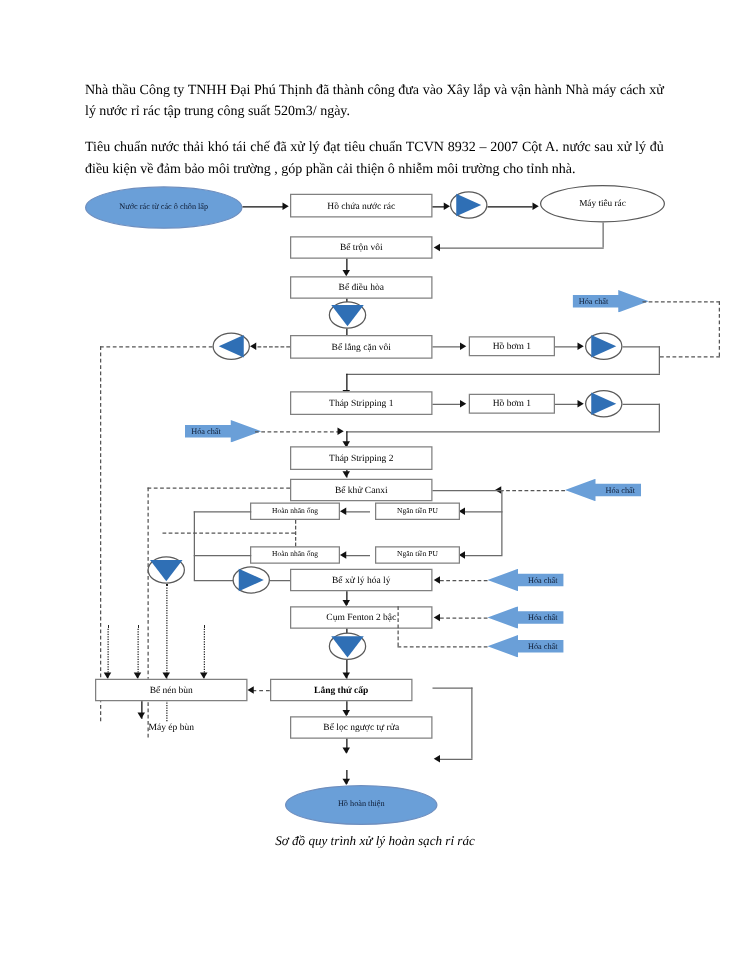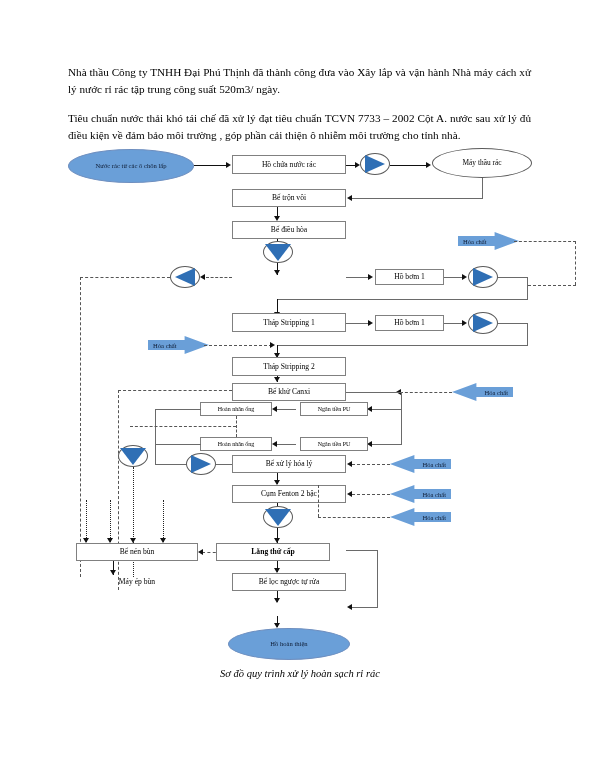--- a/index.html
+++ b/index.html
@@ -110,39 +110,39 @@
   .ah-d{border-left:3px solid transparent;border-right:3px solid transparent;border-top:5px solid #111;}
 
   .plain{position:absolute;font-family:"Liberation Serif", serif;font-size:7.6px;color:#000;}
 </style>
 </head>
 <body>
 
 <div class="page">
 
   <div class="para" id="para1">Nhà thầu Công ty TNHH Đại Phú Thịnh đã thành công đưa vào Xây lắp và vận hành Nhà máy cách xử lý nước rỉ rác tập trung công suất 520m3/ ngày.</div>
-  <div class="para" id="para2">Tiêu chuẩn nước thải khó tái chế đã xử lý đạt tiêu chuẩn TCVN 7733 – 2002 Cột A. nước sau xử lý đủ điều kiện về đảm bảo môi trường , góp phần cải thiện ô nhiễm môi trường cho tỉnh nhà.</div>
+  <div class="para" id="para2">Tiêu chuẩn nước thải khó tái chế đã xử lý đạt tiêu chuẩn TCVN 8932 – 2007 Cột A. nước sau xử lý đủ điều kiện về đảm bảo môi trường , góp phần cải thiện ô nhiễm môi trường cho tỉnh nhà.</div>
 
   <div id="diagram">
 
     <div class="ell" style="left:68px;top:9px;width:126px;height:34px;">
       <span>Nước rác từ các ô chôn lấp</span>
     </div>
 
     <div class="box" style="left:232px;top:15px;width:114px;height:19px;">
       <span>Hồ chứa nước rác</span>
     </div>
 
     <div class="sym" style="left:360px;top:13px;">
       <div class="disc"></div>
         <div class="tri tri-r"></div>
     </div>
 
     <div class="ell white" style="left:432px;top:8px;width:100px;height:30px;">
-      <span>Máy thầu rác</span>
+      <span>Máy tiêu rác</span>
     </div>
 
     <div class="ln lnH dk" style="left:194px;top:25px;width:33px;"></div>
     <div class="ah ah-r" style="left:226px;top:22px;"></div>
     <div class="ln lnH dk" style="left:346px;top:25px;width:11px;"></div>
     <div class="ah ah-r" style="left:355px;top:22px;"></div>
     <div class="ln lnH dk" style="left:390px;top:25px;width:36px;"></div>
     <div class="ah ah-r" style="left:426px;top:22px;"></div>
 
     <div class="ln lnV" style="left:482px;top:38px;height:20px;"></div>
@@ -168,20 +168,23 @@
     <div class="ln lnV dk" style="left:277px;top:123px;height:12px;"></div>
     <div class="ah ah-d" style="left:274px;top:130px;"></div>
 
     <div class="chem right" style="left:458px;top:92px;">
       <span>Hóa chất</span>
     </div>
     <div class="dashH" style="left:514px;top:101px;width:62px;"></div>
     <div class="dashV" style="left:575px;top:101px;height:44px;"></div>
     <div class="dashH" style="left:528px;top:145px;width:48px;"></div>
 
+    <div class="box" style="left:232px;top:128px;width:114px;height:19px;">
+      <span>Bể lắng cặn vôi</span>
+    </div>
 
     <div class="box" style="left:375px;top:129px;width:69px;height:16px;">
       <span>Hồ bơm 1</span>
     </div>
     <div class="ln lnH" style="left:346px;top:137px;width:22px;"></div>
     <div class="ah ah-r" style="left:368px;top:134px;"></div>
 
     <div class="sym" style="left:468px;top:126px;">
       <div class="disc"></div>
         <div class="tri tri-r"></div>

